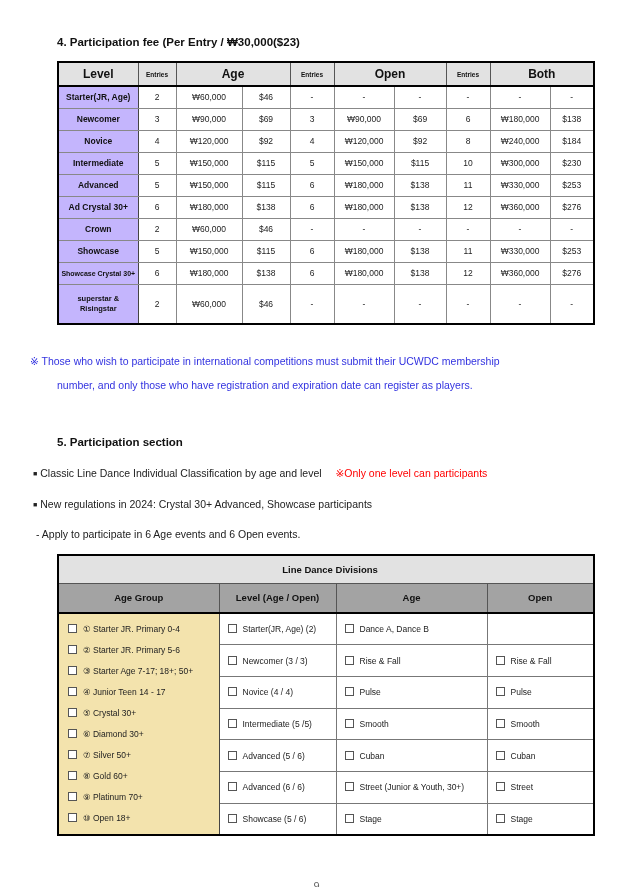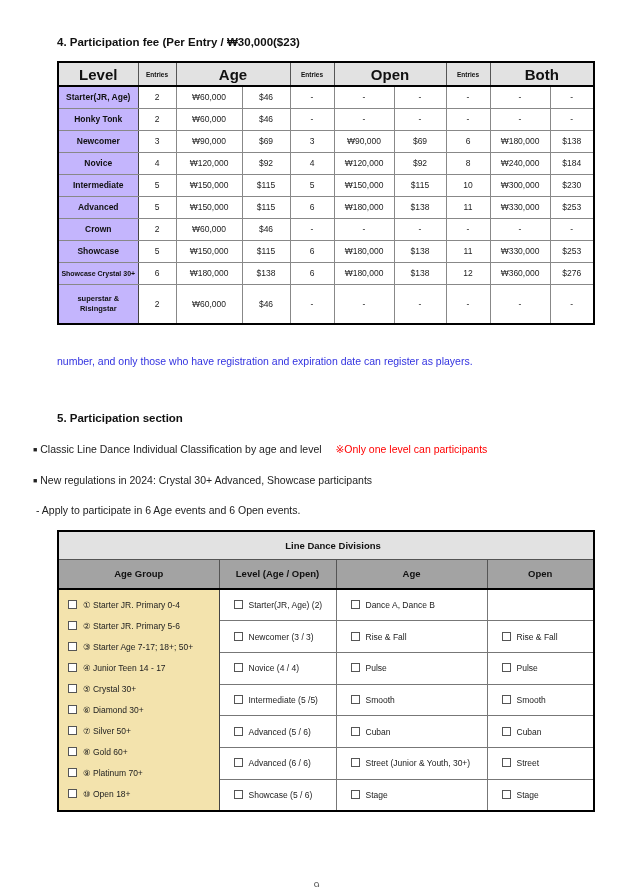--- a/index.html
+++ b/index.html
@@ -14,21 +14,21 @@
   .sec-title { font-size: 11.5px; font-weight: bold; color: #111; }
 
   
   table.fee {
     border-collapse: collapse; table-layout: fixed;
     width: 536px; margin-top: 13px;
     border: 2px solid #000;
   }
   table.fee th {
     background: #e2e2e2; border: 1px solid #555; border-bottom: 2px solid #000;
-    font-size: 15px; font-weight: bold; height: 24px; text-align: center; color: #111;
+    font-size: 12px; font-weight: bold; height: 24px; text-align: center; color: #111;
   }
   table.fee th.ent { font-size: 6.5px; }
   table.fee td {
     border: 1px solid #888; font-size: 8.5px; text-align: center;
     height: 22px; color: #222; vertical-align: middle; overflow: hidden;
   }
   table.fee td.lvl {
     background: #c4b5fd; font-weight: bold; color: #111;
     border-right: 1px solid #444;
   }
@@ -55,21 +55,21 @@
   table.div td.title-cell {
     background: #e2e2e2; font-weight: bold; font-size: 9.5px; color: #111;
     height: 28px; text-align: center; border: 1px solid #555;
   }
   table.div th {
     background: #a3a3a3; font-weight: bold; font-size: 9.5px; color: #111;
     height: 30px; text-align: center; border: 1px solid #555; border-bottom: 2px solid #000;
   }
   table.div td {
     border: 1px solid #777; font-size: 8.5px; color: #222;
-    height: 30px; vertical-align: middle; padding-left: 14px; white-space: nowrap;
+    height: 30px; vertical-align: middle; padding-left: 8px; white-space: nowrap;
   }
   table.div td.agegroup {
     background: #f3e3ad; padding: 5px 0 5px 9px; vertical-align: middle;
     border-right: 1px solid #444;
   }
   .agegroup .item { height: 21px; line-height: 21px; white-space: nowrap; font-size: 8.5px; color: #222; }
 
   .cb {
     display: inline-block; width: 9px; height: 9px;
     border: 1px solid #555; background: #fff;
@@ -119,32 +119,20 @@
         <td>₩60,000</td>
         <td>$46</td>
         <td>-</td>
         <td>-</td>
         <td>-</td>
         <td>-</td>
         <td>-</td>
         <td>-</td>
       </tr>
       <tr>
-        <td class="lvl">Honky Tonk</td>
-        <td>2</td>
-        <td>₩60,000</td>
-        <td>$46</td>
-        <td>-</td>
-        <td>-</td>
-        <td>-</td>
-        <td>-</td>
-        <td>-</td>
-        <td>-</td>
-      </tr>
-      <tr>
         <td class="lvl">Newcomer</td>
         <td>3</td>
         <td>₩90,000</td>
         <td>$69</td>
         <td>3</td>
         <td>₩90,000</td>
         <td>$69</td>
         <td>6</td>
         <td>₩180,000</td>
         <td>$138</td>
@@ -179,20 +167,32 @@
         <td>₩150,000</td>
         <td>$115</td>
         <td>6</td>
         <td>₩180,000</td>
         <td>$138</td>
         <td>11</td>
         <td>₩330,000</td>
         <td>$253</td>
       </tr>
       <tr>
+        <td class="lvl">Ad Crystal 30+</td>
+        <td>6</td>
+        <td>₩180,000</td>
+        <td>$138</td>
+        <td>6</td>
+        <td>₩180,000</td>
+        <td>$138</td>
+        <td>12</td>
+        <td>₩360,000</td>
+        <td>$276</td>
+      </tr>
+      <tr>
         <td class="lvl">Crown</td>
         <td>2</td>
         <td>₩60,000</td>
         <td>$46</td>
         <td>-</td>
         <td>-</td>
         <td>-</td>
         <td>-</td>
         <td>-</td>
         <td>-</td>
@@ -230,20 +230,21 @@
         <td>-</td>
         <td>-</td>
         <td>-</td>
         <td>-</td>
         <td>-</td>
       </tr>
     </tbody>
   </table>
 
   <div class="note">
+    <div class="line1">※ Those who wish to participate in international competitions must submit their UCWDC membership</div>
     <div class="line2">number, and only those who have registration and expiration date can register as players.</div>
   </div>
 
   <div class="sec5">
     <div class="sec-title">5. Participation section</div>
 
     <div class="bullet">
       <span class="sq">■</span><span>Classic Line Dance Individual Classification by age and level</span><span class="red">※Only one level can participants</span>
     </div>
 

